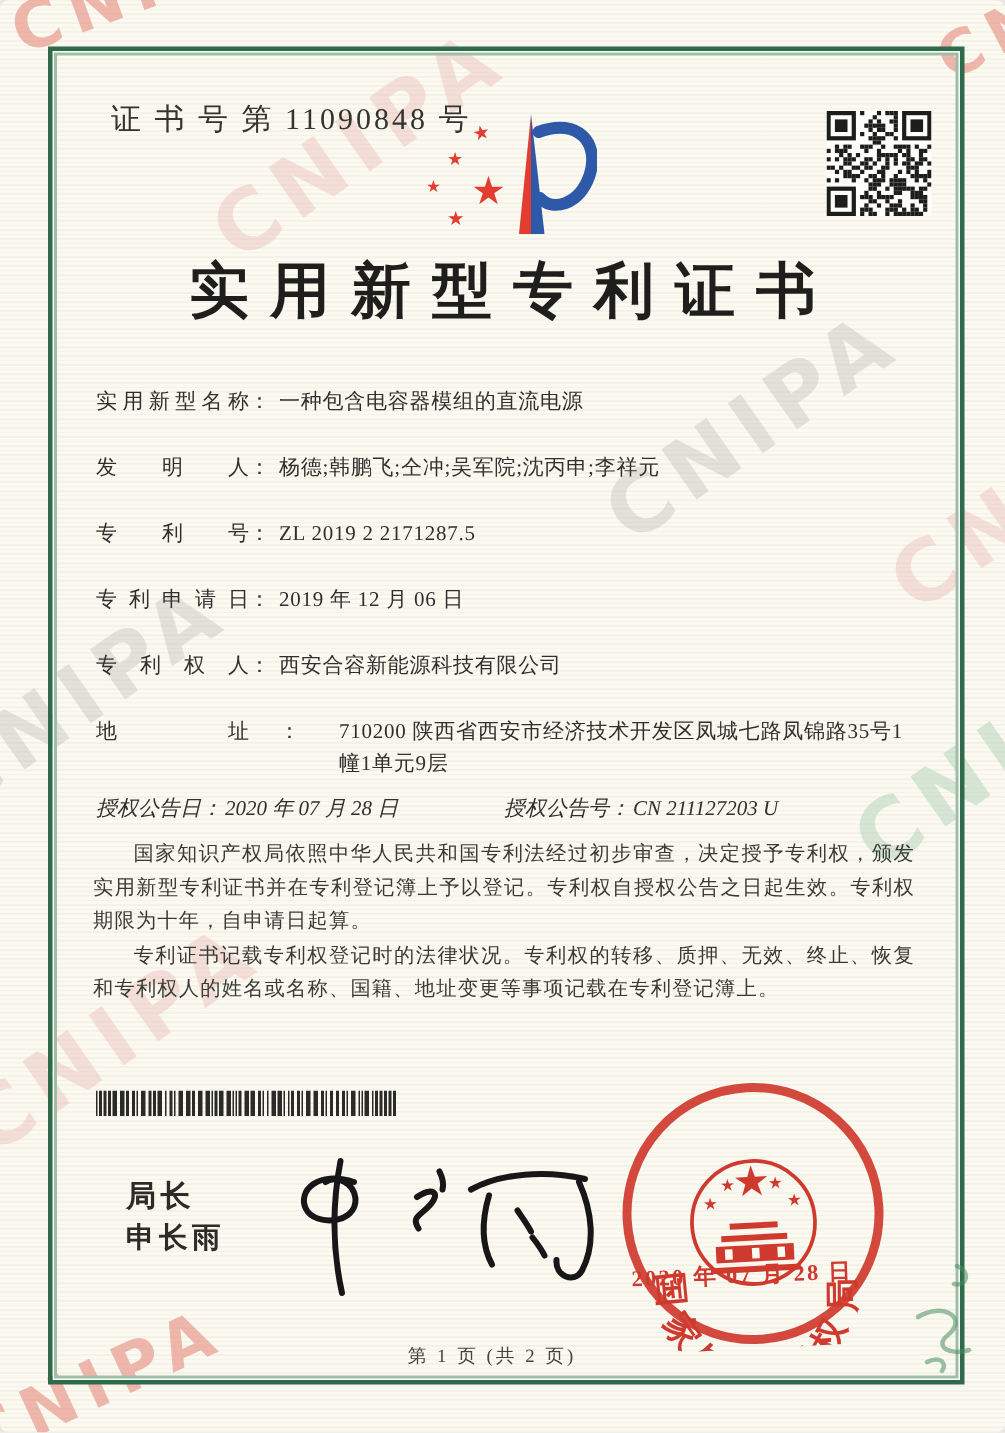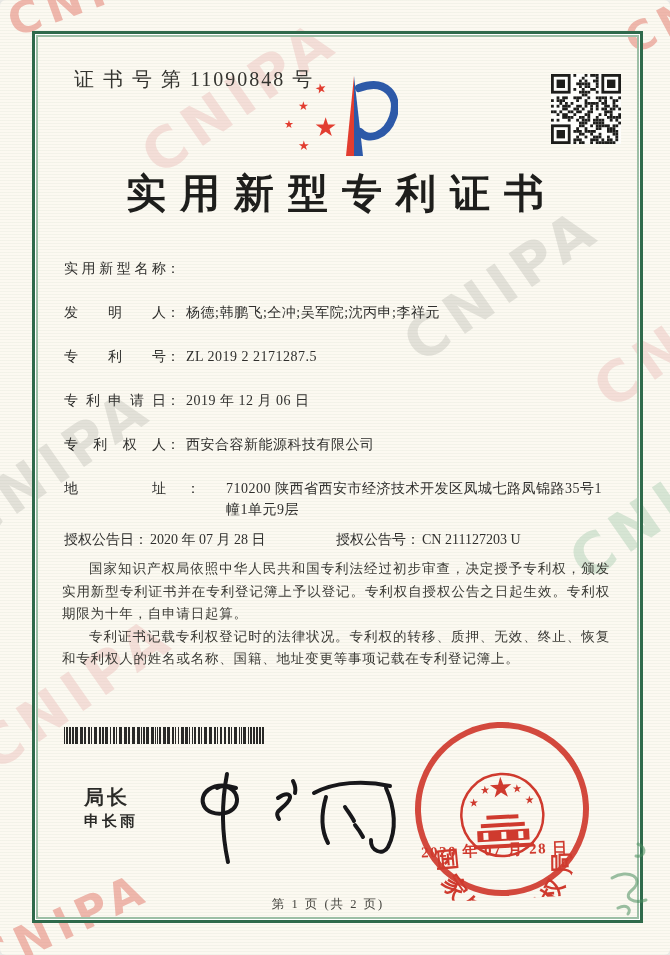--- a/index.html
+++ b/index.html
@@ -32,31 +32,31 @@
   .title{
     position:absolute;left:0;right:0;top:166px;text-align:center;
     font-size:40px;font-weight:700;letter-spacing:14px;text-indent:14px;color:#1e1e1c;
   }
   .fields{position:absolute;left:64px;top:258px;width:548px;font-size:14px;line-height:21px;}
   .field-row{display:flex;margin-bottom:23px;}
   .field-row.addr{margin-bottom:9px;gap:20px;}
   .f-label{width:102px;min-width:102px;text-align:justify;text-align-last:justify;}
   .f-colon{padding:0 2px 0 0;}
   .f-value{flex:1;padding-left:4px;letter-spacing:.5px;}
-  .grant{display:flex;}
+  .grant{display:flex;font-style:italic;}
   .g-pair{display:flex;}
   .g-pair.first{width:272px;}
   .legal{
     position:absolute;left:62px;top:558px;width:548px;
     font-size:13.5px;line-height:22.5px;color:#3a3a35;text-align:justify;
   }
   .legal p{margin:0;text-indent:2em;letter-spacing:.8px;}
   .barcode{position:absolute;left:64px;top:727px;width:205px;height:17px;}
   .director-title{position:absolute;left:84px;top:784px;font-size:20px;letter-spacing:3px;font-weight:600;color:#2b2b28;}
-  .director-name{position:absolute;left:84px;top:812px;font-size:15px;letter-spacing:3px;font-weight:600;color:#2b2b28;}
+  .director-name{position:absolute;left:84px;top:812px;font-size:19px;letter-spacing:3px;font-weight:600;color:#2b2b28;}
   .signature{position:absolute;left:192px;top:766px;width:228px;height:102px;}
   .seal{position:absolute;left:412px;top:719px;width:180px;height:180px;transform:rotate(-3deg);}
   .seal-date{
     position:absolute;left:421px;top:841px;font-size:15px;font-weight:700;
     color:#cf3a2e;letter-spacing:1.5px;transform:rotate(-2deg);white-space:nowrap;
   }
   .scribble{position:absolute;left:598px;top:838px;width:62px;height:78px;}
   .footer{
     position:absolute;left:0;right:14px;top:896px;text-align:center;
     font-size:12.5px;letter-spacing:2px;color:#44443f;
@@ -314,20 +314,21 @@
       <rect x="2.72" y="51.68000000000001" width="13.600000000000001" height="13.600000000000001" fill="#fdfdfb"></rect>
       <rect x="5.44" y="54.400000000000006" width="8.16" height="8.16" fill="#1d1d1b"></rect>
     </svg>
 
   <div class="title">实用新型专利证书</div>
 
   <div class="fields">
     <div class="field-row">
       <span class="f-label">实用新型名称</span>
         <span class="f-colon">：</span>
+      <span class="f-value">一种包含电容器模组的直流电源</span>
     </div>
     <div class="field-row">
       <span class="f-label">发明人</span>
         <span class="f-colon">：</span>
       <span class="f-value">杨德;韩鹏飞;仝冲;吴军院;沈丙申;李祥元</span>
     </div>
     <div class="field-row">
       <span class="f-label">专利号</span>
         <span class="f-colon">：</span>
       <span class="f-value">ZL 2019 2 2171287.5</span>

